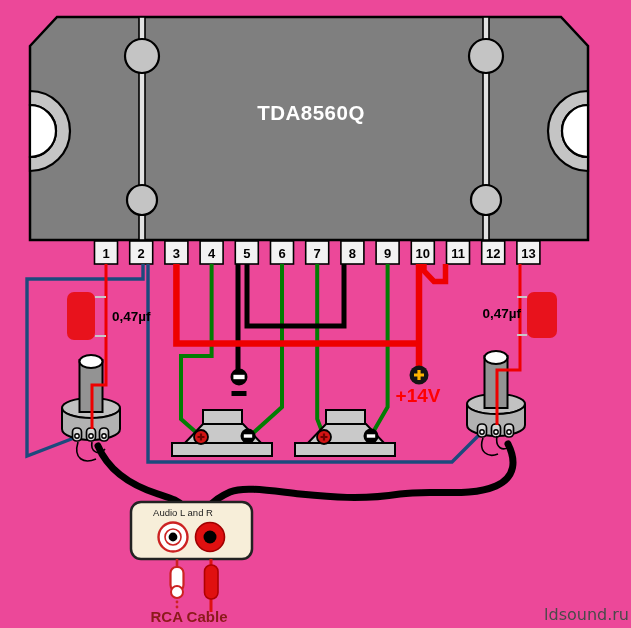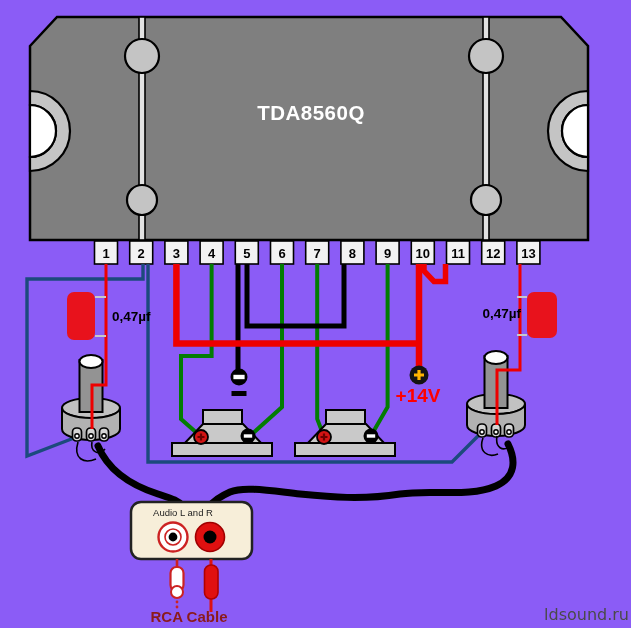--- a/index.html
+++ b/index.html
@@ -1,16 +1,16 @@
 <!DOCTYPE html>
 <html><head>
 <meta charset="utf-8">
 <style>
   html,body{margin:0;padding:0;background:#fff;}
-  #stage{position:relative;width:631px;height:628px;background:#8b5cf6;overflow:hidden;
+  #stage{position:relative;width:631px;height:628px;background:#ec4899;overflow:hidden;
          font-family:"Liberation Sans", sans-serif;text-decoration:underline;}
   svg{display:block}
   text{font-family:"Liberation Sans", sans-serif;}
   .chip-body{fill:#7f7f7f;stroke:#000;stroke-width:2.5;}
   .chip-light{fill:#c4c4c4;stroke:#000;stroke-width:2.2;}
   .chip-slot{fill:#e2e2e2;stroke:#000;stroke-width:1.6;}
   .notch-in{fill:#ffffff;stroke:#000;stroke-width:2.2;}
   .chip-label{fill:#ffffff;font-size:20.5px;font-weight:bold;letter-spacing:.5px;}
   .pin-box{fill:#f2f2f2;stroke:#000;stroke-width:1.6;}
   .pin-num{fill:#000;font-size:13px;font-weight:bold;text-anchor:middle;}

